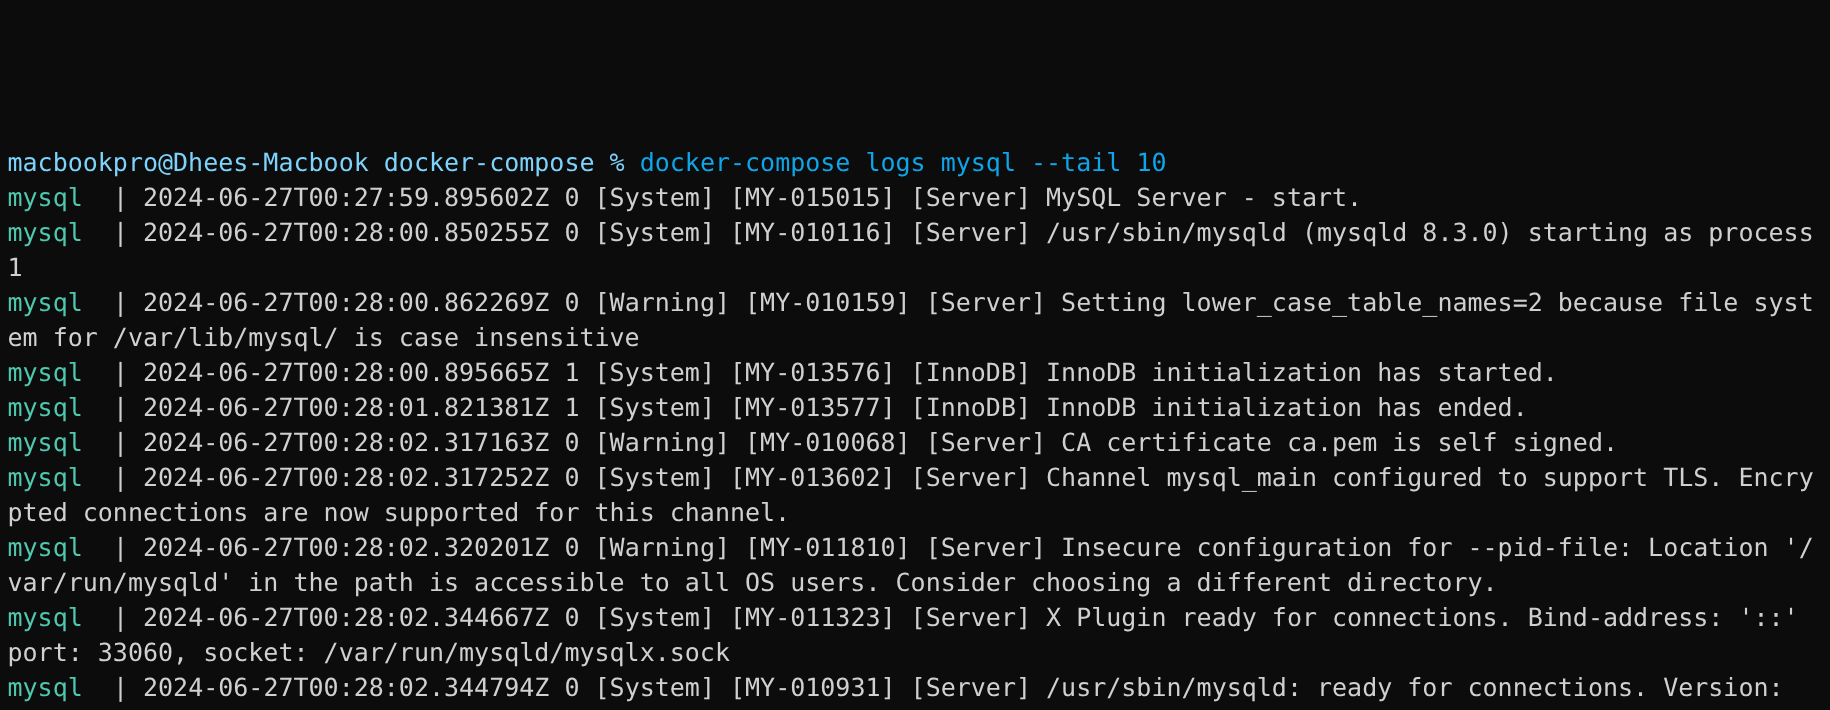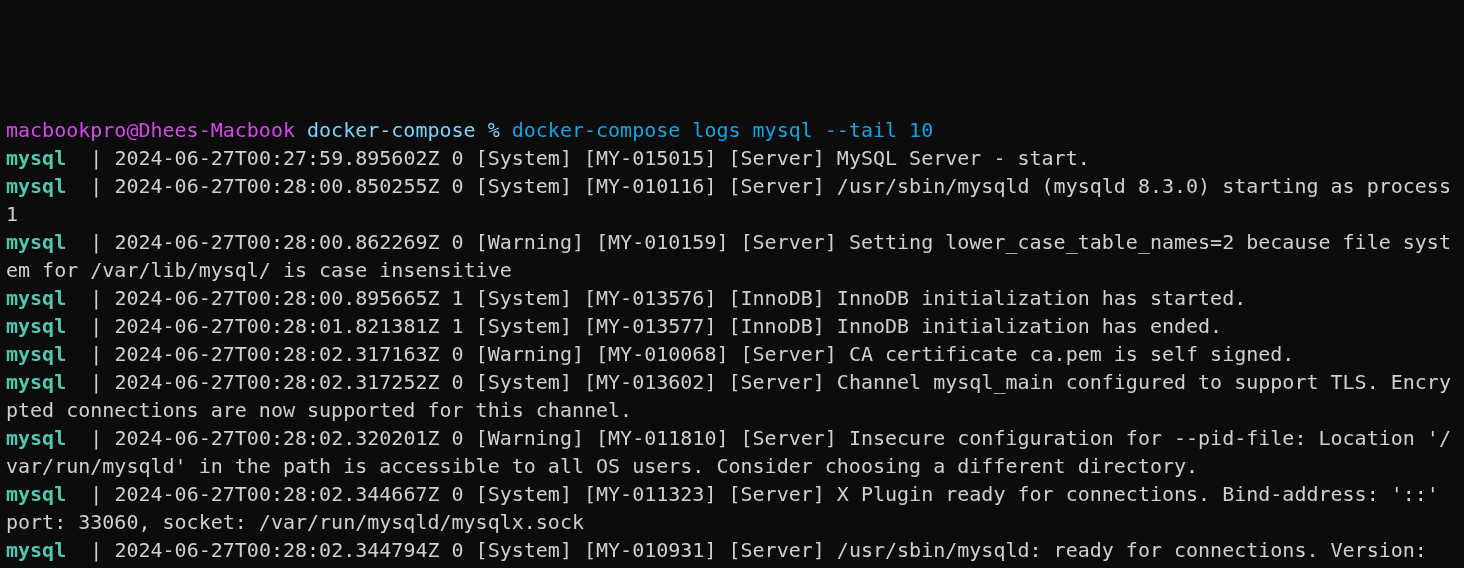--- a/index.html
+++ b/index.html
@@ -14,31 +14,30 @@
       font-size: 20px;
       line-height: 1.4;
       padding: 4px 6px;
       white-space: pre-wrap;
       word-break: break-all;
       width: 1464px;
       height: 568px;
       overflow: hidden;
     }
     .prompt-user {
-      color: #d946ef;
+      color: #7dd3fc;
     }
     .prompt-path {
       color: #7dd3fc;
     }
     .prompt-cmd {
       color: #0ea5e9;
     }
     .service {
       color: #4ec9b0;
-      font-weight: bold;
     }
     .pipe {
       color: #d0d0d0;
     }
     .log-text {
       color: #d0d0d0;
       text-align: center;
     }
     .line {
       display: block;

